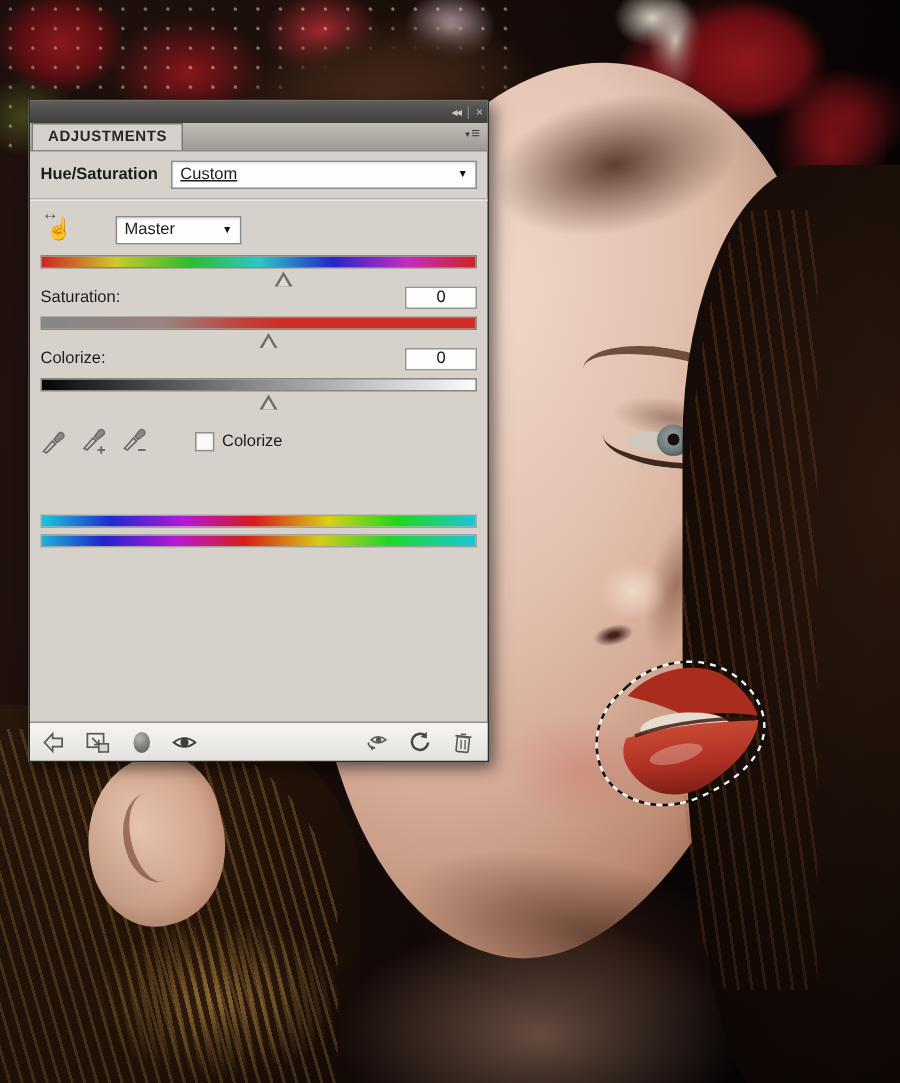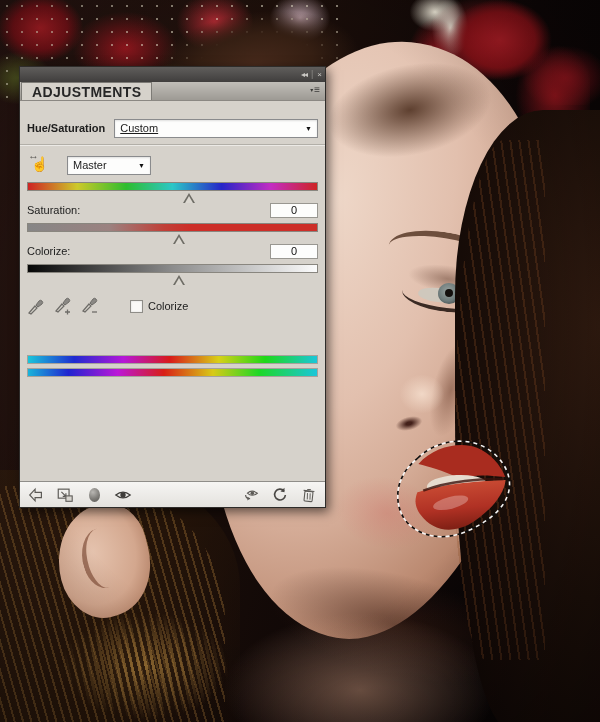--- a/index.html
+++ b/index.html
@@ -100,39 +100,39 @@
     display:flex; flex-direction:column; font-size:11px; color:#1c1c1c; }
   .titlebar { height:15px; background:linear-gradient(#605e5c,#403e3d); display:flex;
     justify-content:flex-end; align-items:center; padding:0 4px; gap:4px;
     color:#c9c7c3; font-size:8px; line-height:1; }
   .titlebar .tb-btn { cursor:pointer; letter-spacing:-1px; }
   .titlebar .tb-sep { color:#8a8885; font-size:9px; }
   .tabbar { height:19px; background:linear-gradient(#c1beb8,#9d9a94); display:flex; align-items:flex-end;
     border-bottom:1px solid #8b8883; position:relative; }
   .tab { height:18px; margin-left:1px; padding:0 10px; background:#d6d2cb;
     border:1px solid #7d7b76; border-bottom:none; display:flex; align-items:center;
-    font-weight:bold; font-size:14px; letter-spacing:.4px; color:#262626; }
+    font-weight:bold; font-size:10px; letter-spacing:.4px; color:#262626; }
   .panel-menu { position:absolute; right:5px; top:3px; color:#3a3a38; font-size:10px; line-height:1;
     display:flex; align-items:center; gap:1px; cursor:pointer; }
   .panel-menu .arr { font-size:6px; }
-  .content { flex:1; padding:17px 7px 0 7px; position:relative; }
+  .content { flex:1; padding:5px 7px 0 7px; position:relative; }
   .row1 { display:flex; align-items:center; height:20px; }
   .adj-title { font-weight:bold; white-space:nowrap; }
   .select { height:19px; background:#fdfdfc; border:1px solid #8a8b8d; display:flex;
     align-items:center; padding:0 5px; position:relative; cursor:pointer;
     box-shadow:inset 0 1px 2px rgba(0,0,0,.12); }
   .select .sel-arrow { position:absolute; right:5px; font-size:7px; color:#111; }
   .preset-select { flex:1; margin-left:9px;text-decoration:underline; }
   .divider { margin:6px -7px 0 -7px; border-top:1px solid #aoa; border-top:1px solid #b2afa8;
     border-bottom:1px solid #eceae6; }
   .ta-row { margin-top:7px; display:flex; align-items:center; height:24px; }
   .ta-tool { width:24px; height:24px; position:relative; color:#55534f; cursor:pointer; }
   .ta-tool .arrows { position:absolute; left:1px; top:-4px; font-size:11px; }
   .ta-tool .hand { position:absolute; left:4px; top:3px; font-size:14px; }
-  .channel-select { width:84px; margin-left:16px; }
+  .channel-select { width:84px; margin-left:26px; }
   .slider-label-row { display:flex; justify-content:space-between; align-items:center; margin-top:11px; height:16px; }
   .val-box { width:48px; height:15px; background:#fdfdfc; border:1px solid #999791;
     font-size:11px; text-align:center; line-height:13px; color:#111; }
   .track { position:relative; height:9px; margin-top:5px; border:1px solid #89867f; }
   .track.hue { background:linear-gradient(to right,#ce2424 0%,#cdc92a 17%,#2ebd2e 34%,#2cc7c7 50%,#2626c8 67%,#c32cc3 84%,#ce2424 100%); }
   .track.sat { background:linear-gradient(to right,#868686 0%,#9b8280 28%,#c04038 47%,#cd2e28 56%,#cd2e28 100%); }
   .track.light { background:linear-gradient(to right,#060606 0%,#8c8c8c 50%,#fbfbfb 100%); }
   .marker { position:absolute; top:10px; width:0; height:0;
     border-left:6px solid transparent; border-right:6px solid transparent;
     border-bottom:10px solid #6f6d66; cursor:pointer; }

